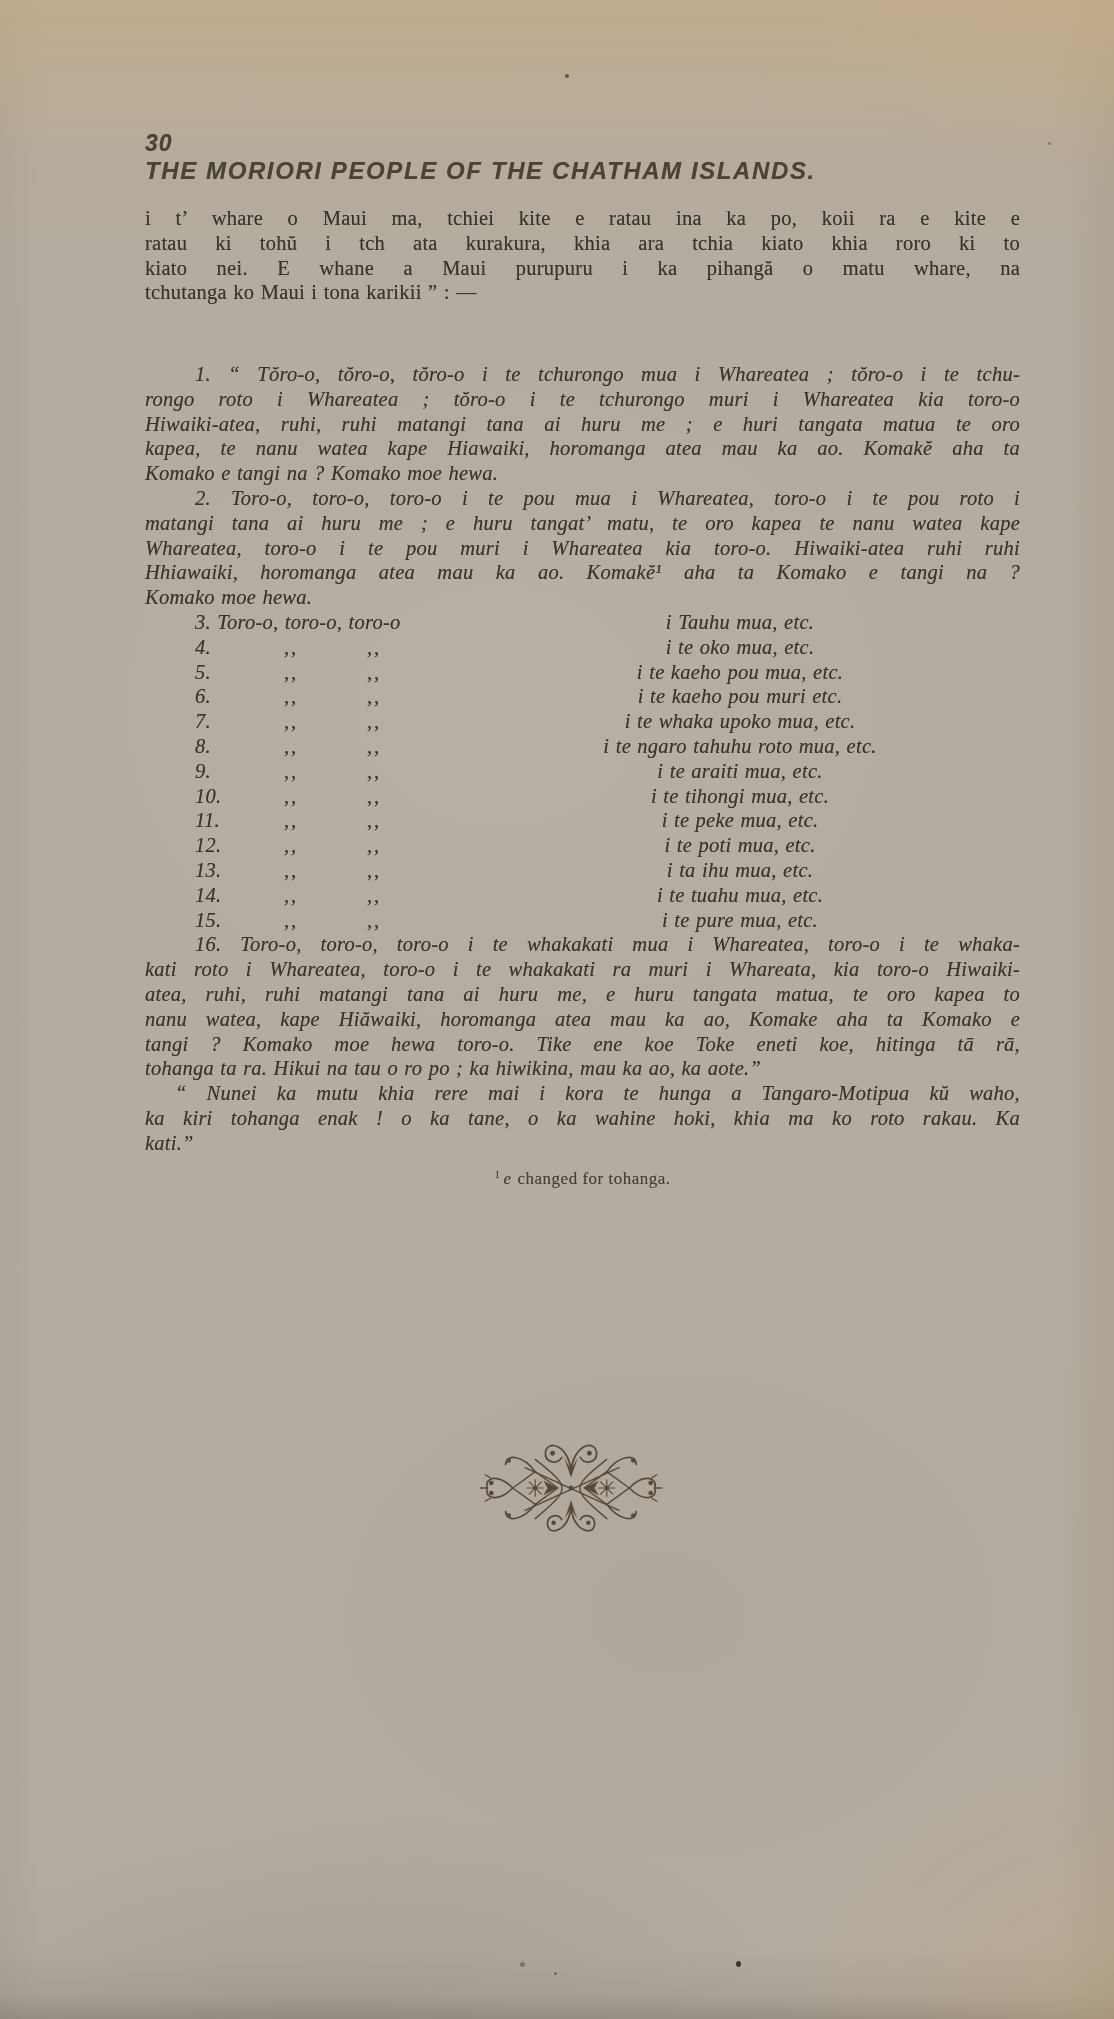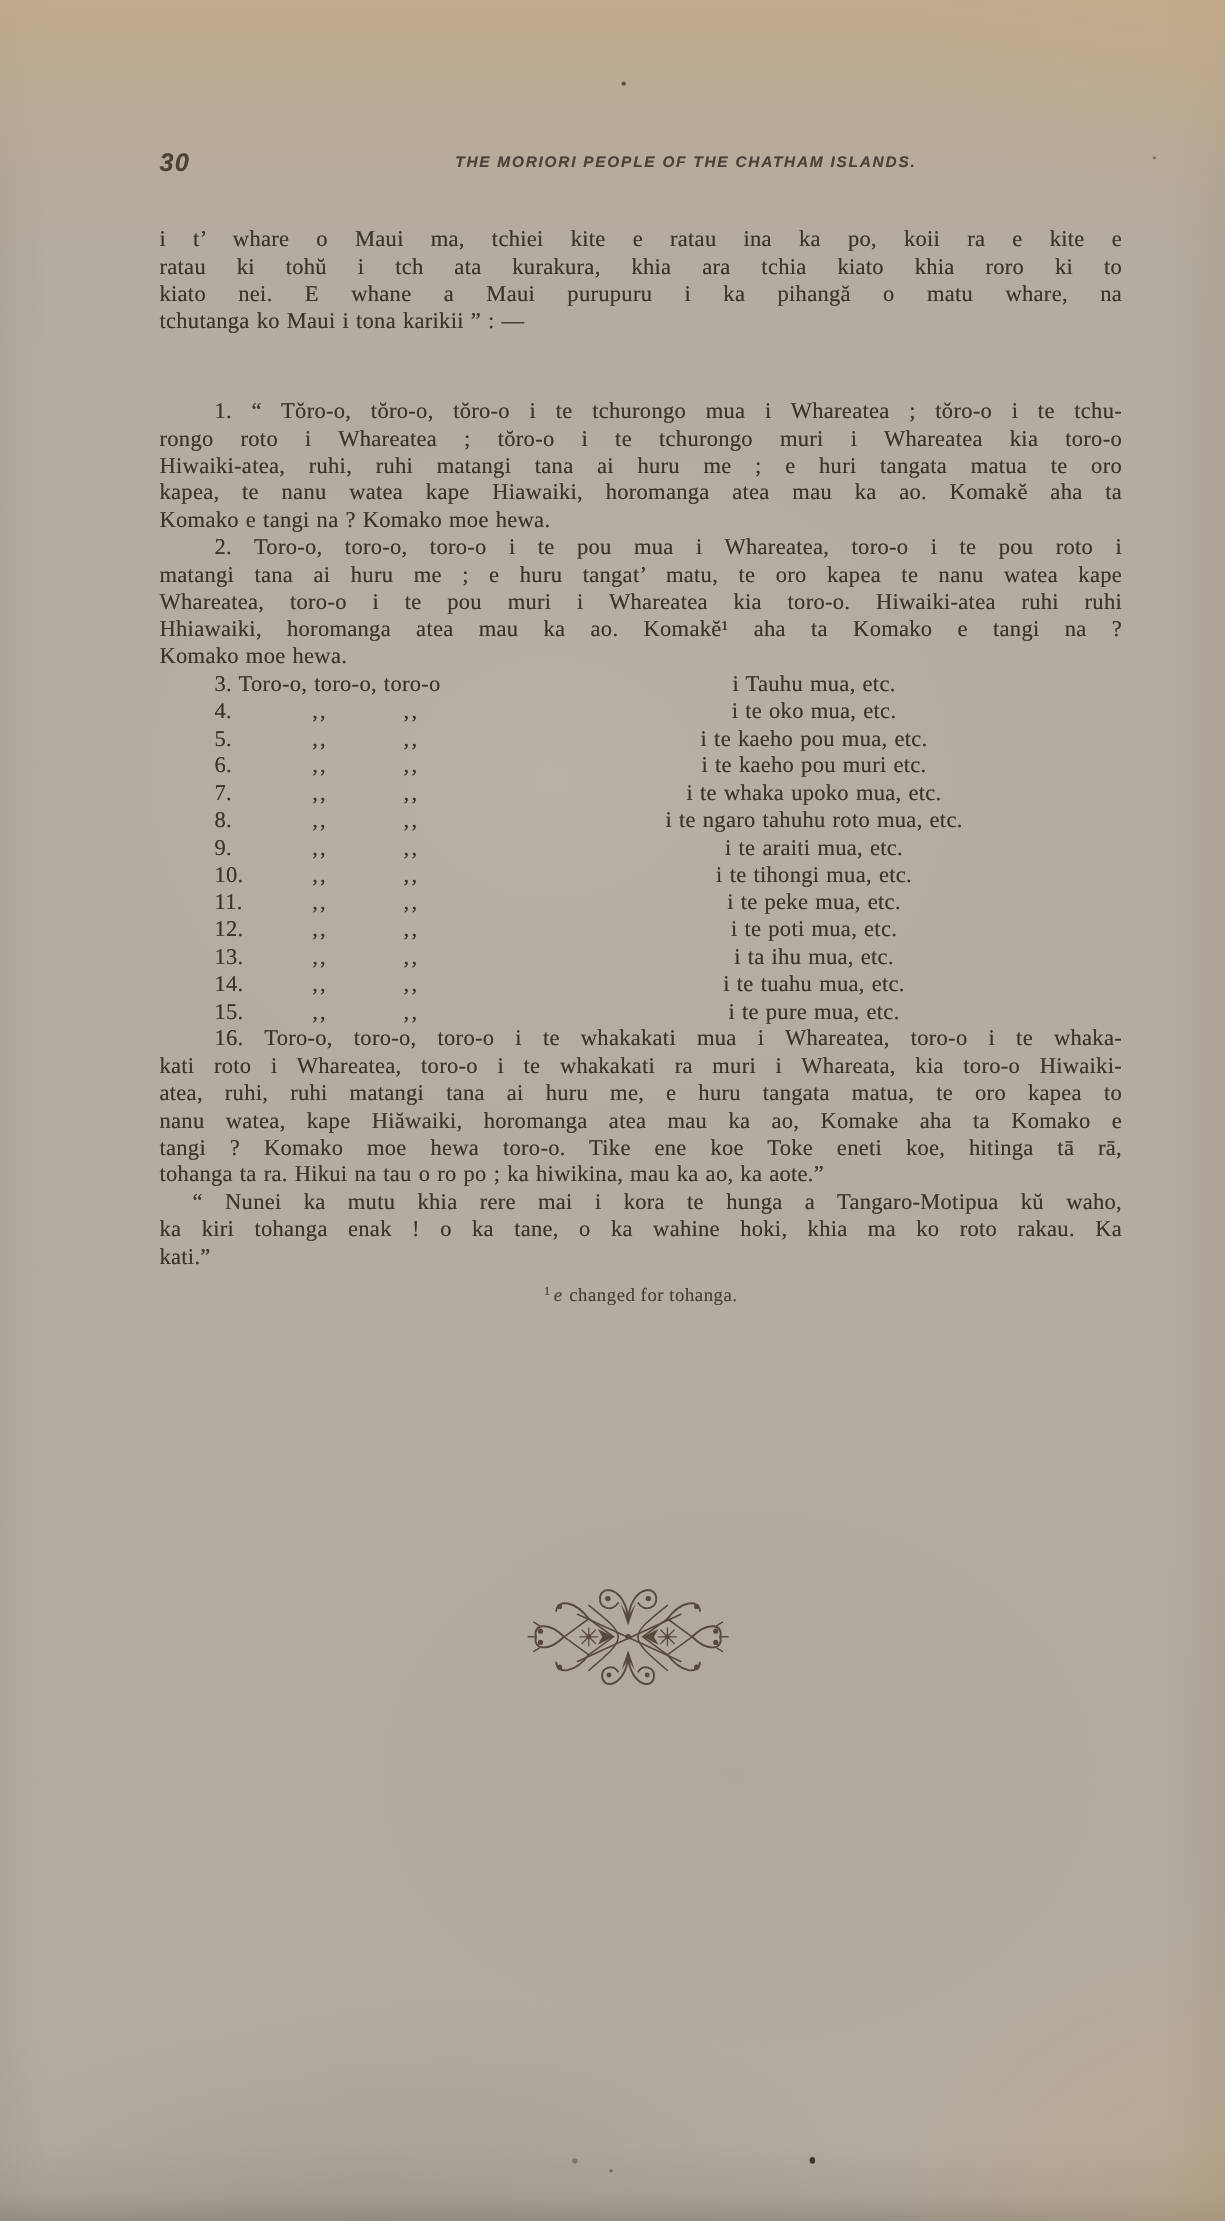--- a/index.html
+++ b/index.html
@@ -18,37 +18,38 @@
       linear-gradient(270deg, rgba(150,135,112,0.22) 0%, rgba(0,0,0,0) 5%),
       linear-gradient(90deg, rgba(146,137,124,0.18) 0%, rgba(0,0,0,0) 4%),
       radial-gradient(ellipse 600px 500px at 45% 35%, rgba(255,252,245,0.05), rgba(0,0,0,0) 70%),
       radial-gradient(ellipse 800px 600px at 60% 80%, rgba(125,115,100,0.07), rgba(0,0,0,0) 70%);
     font-family:"Liberation Serif","DejaVu Serif",serif;
     color:#3a342c;
   }
   
   .header{
     position:absolute;left:145px;top:130px;width:875px;height:34px;
-    display:flex;align-items:center;
+    display:flex;align-items:flex-start;
     font-family:"Liberation Sans","DejaVu Sans",sans-serif;
     font-style:italic;font-weight:600;
     color:#4b4337;
     text-shadow:0 0 0.6px rgba(66,58,46,0.5);
+    flex-direction:column;
   }
   .pagenum{width:110px;font-size:23px;letter-spacing:1px;}
-  .runtitle{flex:1;text-align:center;font-size:14px;letter-spacing:1.6px;padding-right:28px;white-space:nowrap;}
+  .runtitle{flex:1;text-align:center;font-size:24px;letter-spacing:1.6px;padding-right:28px;white-space:nowrap;}
   
   .textcol{
     position:absolute;left:145px;width:875px;
     font-size:20.5px;line-height:24.8px;letter-spacing:0.25px;
     text-shadow:0 0 0.55px rgba(56,50,42,0.55);
     word-spacing:1px;
   }
   #intro{top:206px;}
-  #main{top:362px;}
+  #main{top:362px;font-style:italic;}
   .ln{white-space:nowrap;}
   .jl{text-align:justify;text-align-last:justify;white-space:normal;}
   .indent1{padding-left:50px;}
   .indent2{padding-left:30px;}
   
   .lrow{display:grid;grid-template-columns:52px 88px 78px 47px auto;padding-left:50px;height:24.8px;}
   .lrow .d{text-align:center;letter-spacing:2px;}
   .lrow3{display:grid;grid-template-columns:minmax(265px,max-content) auto;padding-left:50px;height:24.8px;}
   .num{white-space:nowrap;}
   .phrase{white-space:nowrap;text-align:center;}

